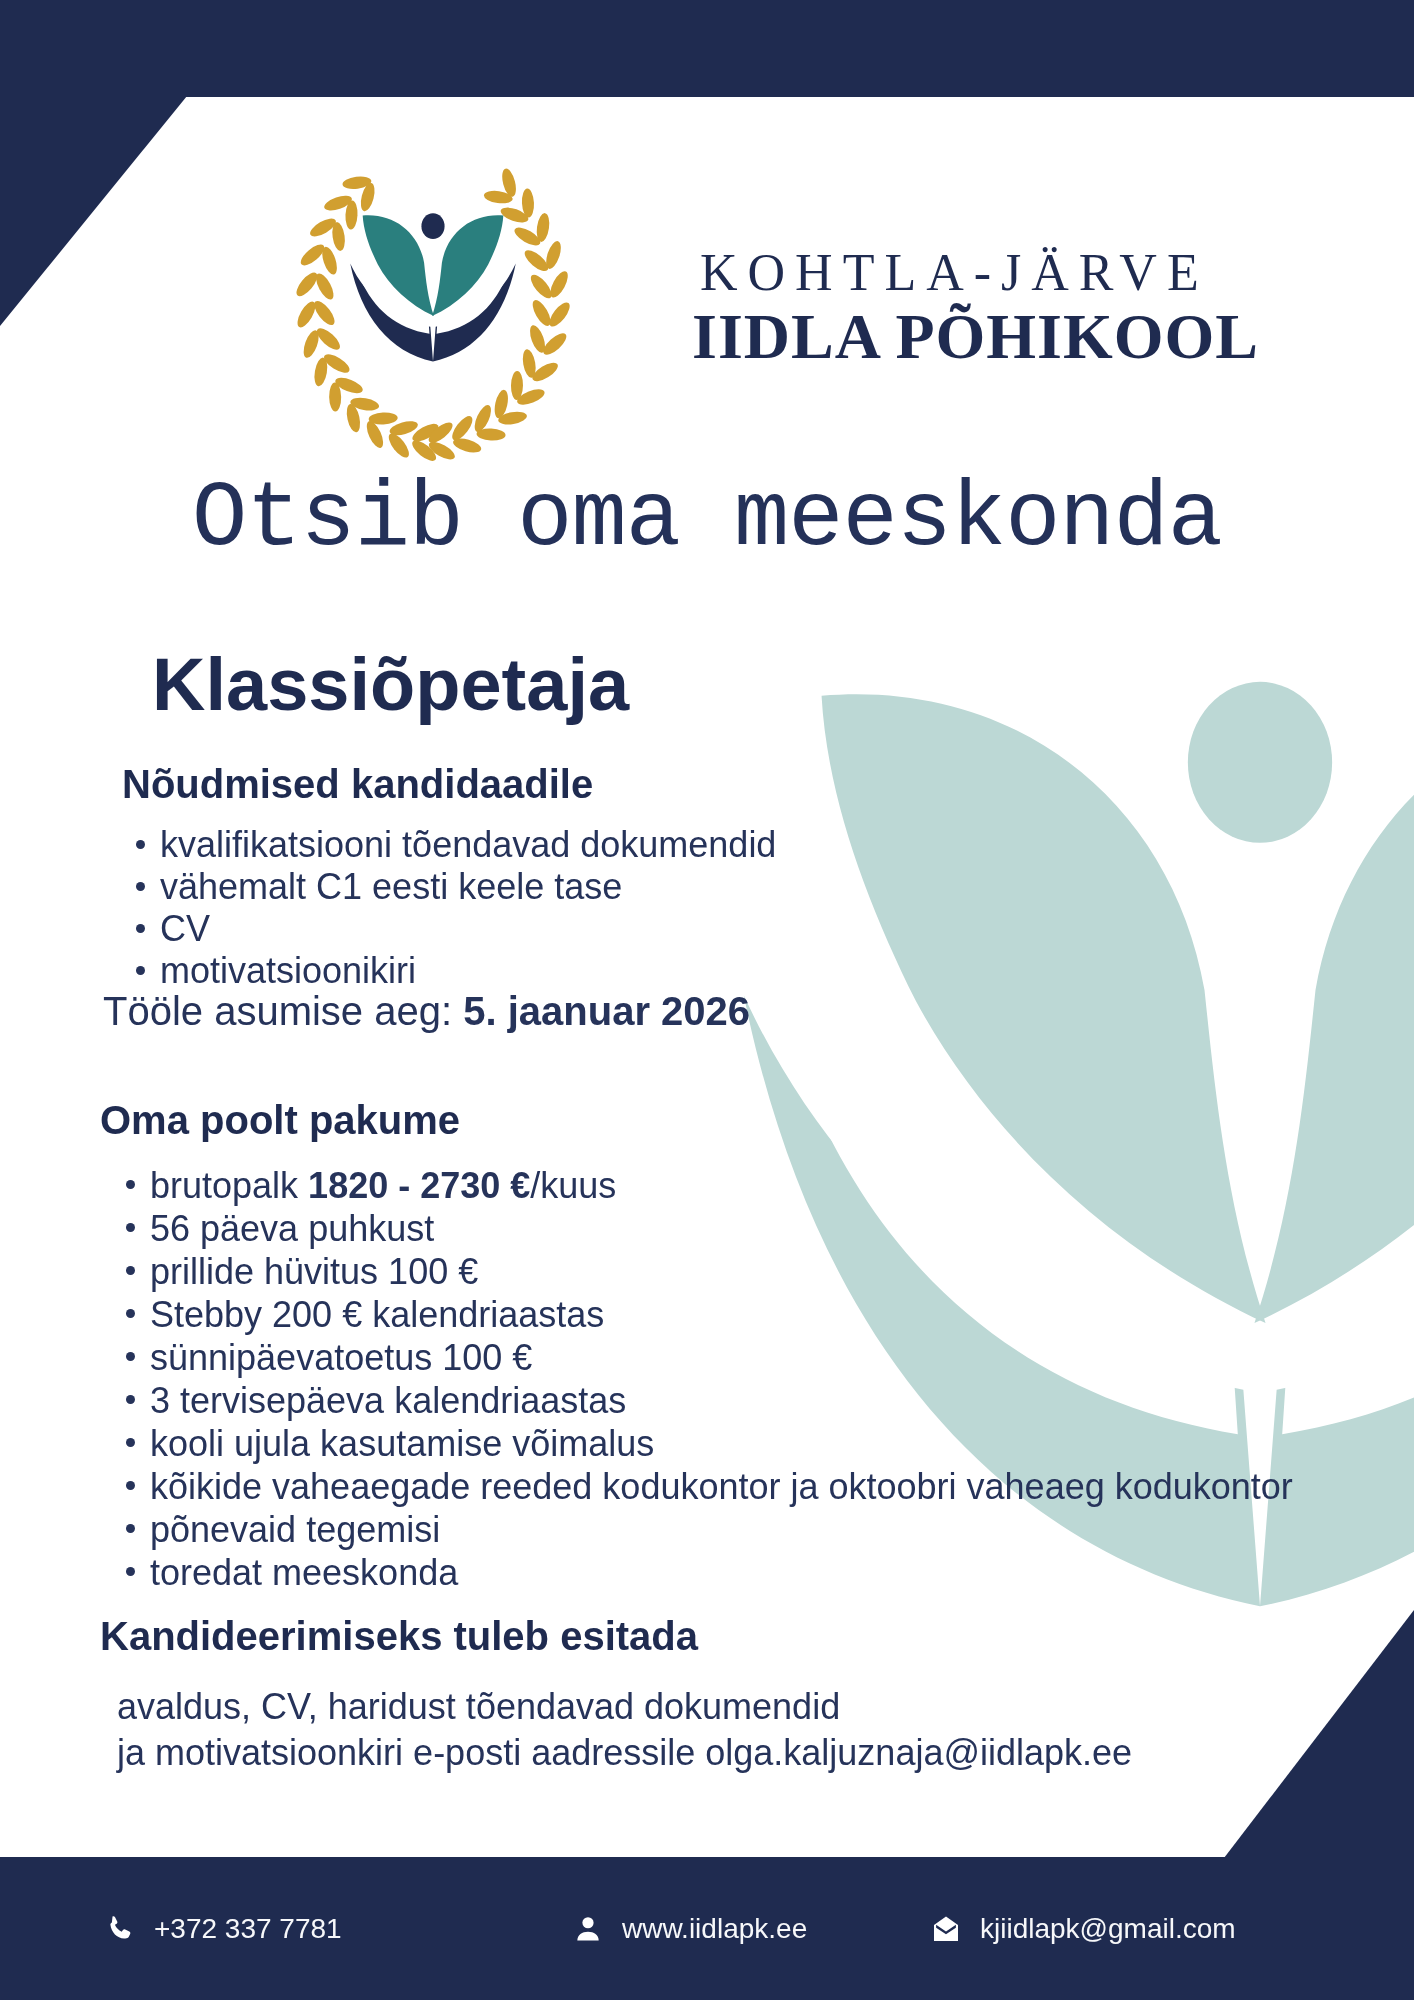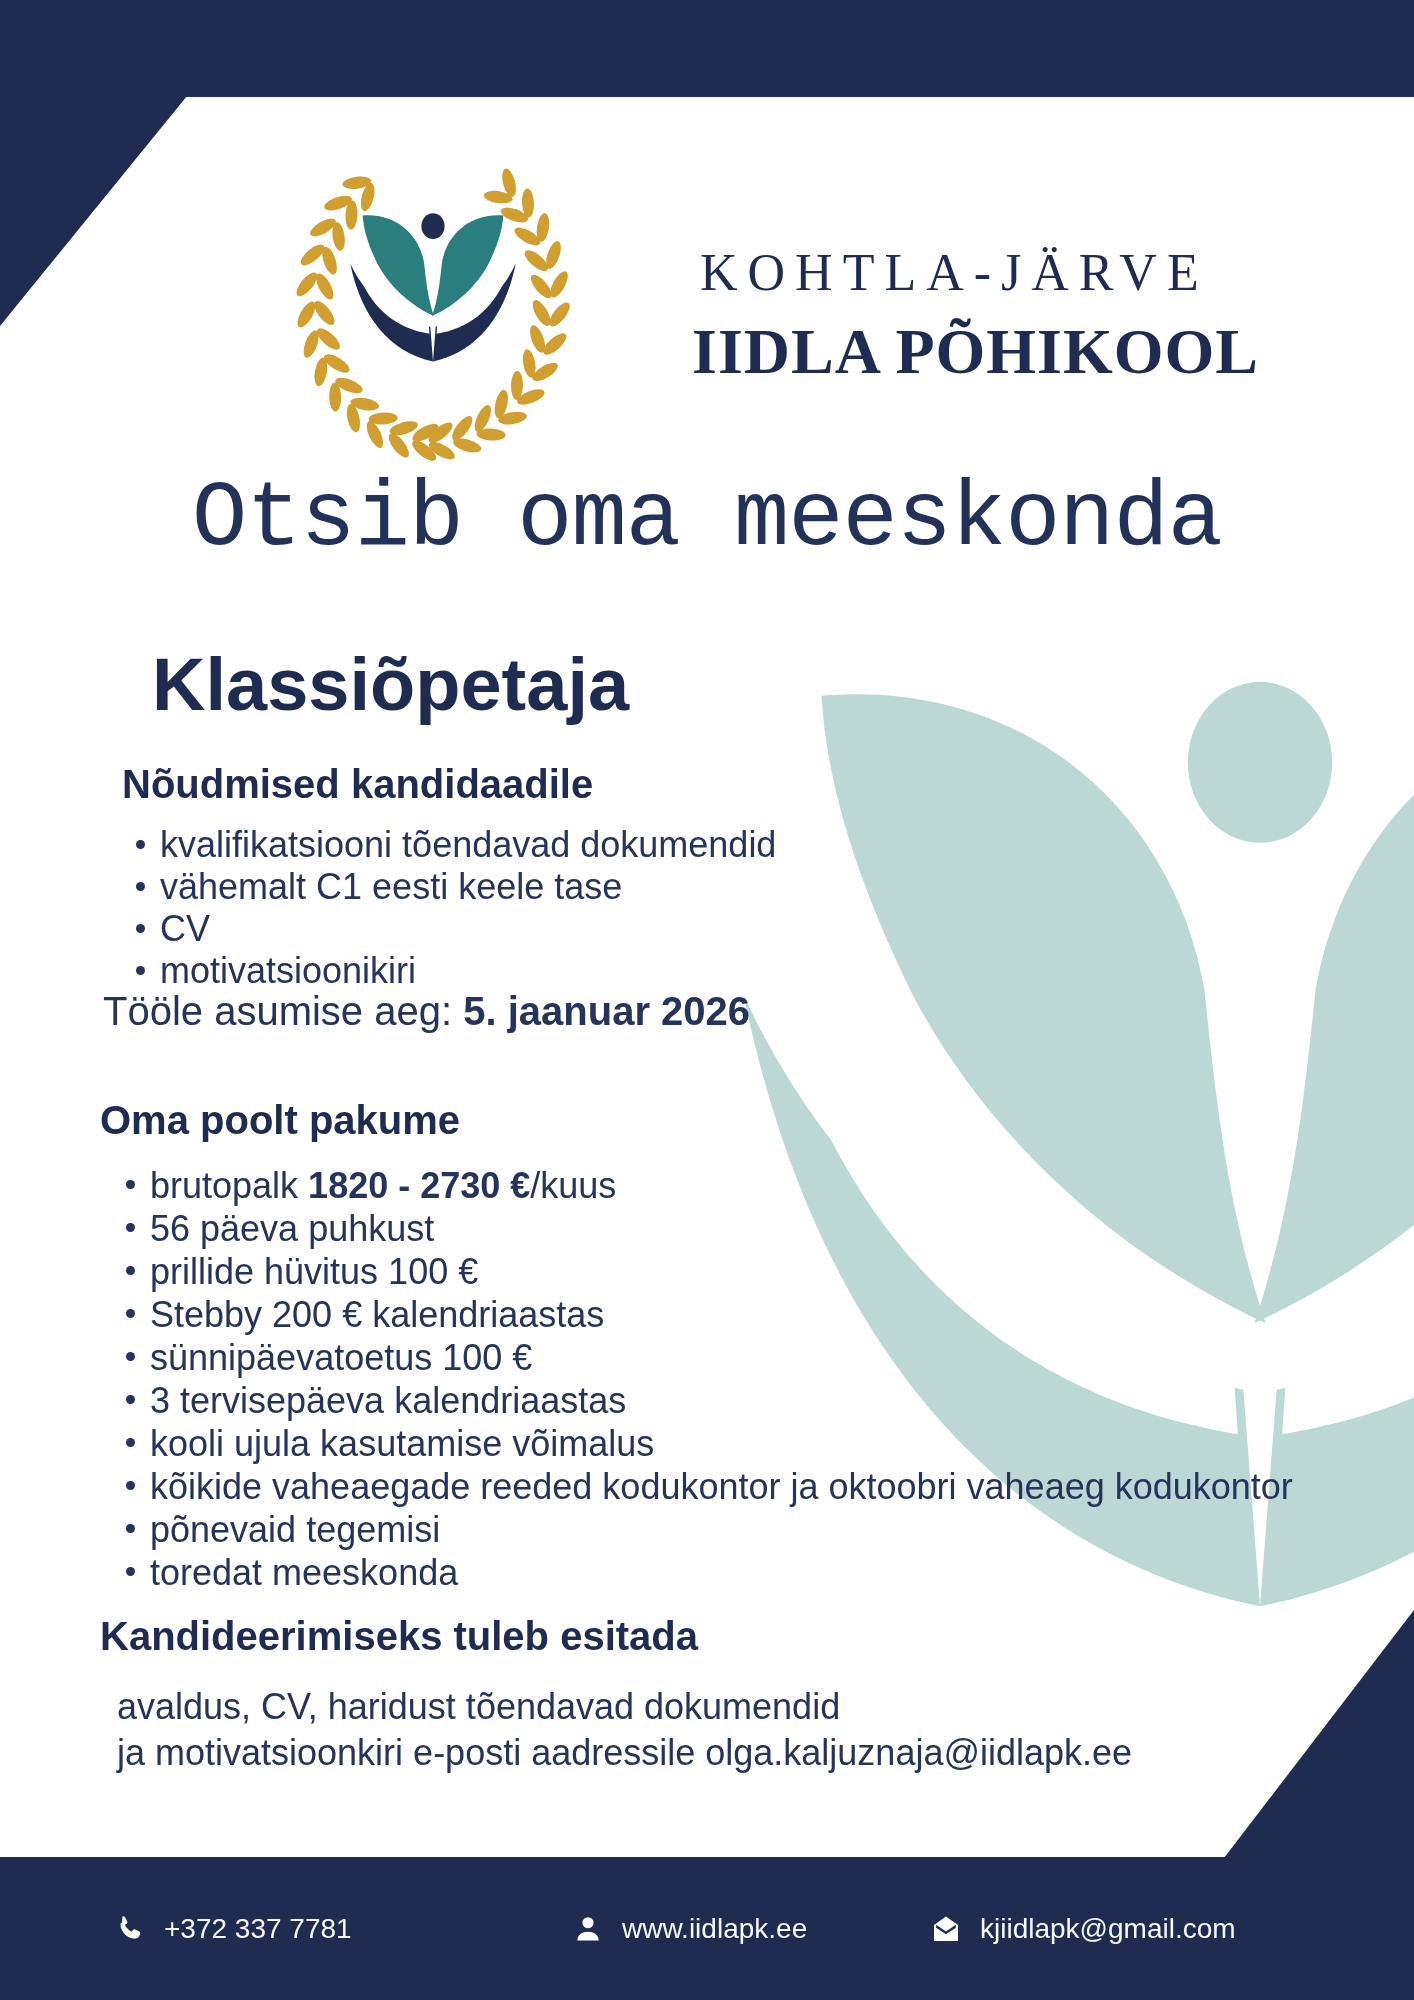--- a/index.html
+++ b/index.html
@@ -21,21 +21,21 @@
 
   
   .watermark{left:705px;top:618px;width:1110px;height:1066px;z-index:0;}
   .watermark *{ --c-head:var(--wm); --c-leaf:var(--wm); --c-book:var(--wm); --c-slit:#fff; }
 
   
   .logo-svg{left:240px;top:130px;width:380px;height:332px;z-index:2;}
   .logo-svg .icon-colors{ --c-head:var(--navy); --c-leaf:var(--teal); --c-book:var(--navy); --c-slit:#fff; }
   .school-line1{left:700px;top:246px;font-family:"Liberation Serif",serif;
      font-size:52px;line-height:54px;letter-spacing:10px;color:var(--navy);white-space:nowrap;}
-  .school-line2{left:692px;top:320px;font-family:"Liberation Serif",serif;font-weight:700;
+  .school-line2{left:692px;top:305px;font-family:"Liberation Serif",serif;font-weight:700;
      font-size:64px;line-height:64px;letter-spacing:1px;color:var(--navy);white-space:nowrap;}
 
   .hero-title{left:0;top:470px;width:1414px;text-align:center;font-size:92px;
      line-height:100px;letter-spacing:-1px;color:#243159;z-index:2;font-family:Liberation Mono, monospace;}
   .role-title{left:152px;top:645px;font-size:74px;line-height:80px;font-weight:700;
      color:var(--navy);z-index:2;}
 
   .sec-h{font-size:40px;font-weight:700;color:var(--navy);white-space:nowrap;z-index:2;}
   .h-req{left:122px;top:762px;}
   .h-offer{left:100px;top:1098px;}
@@ -54,21 +54,21 @@
   .start-note{left:103px;top:988px;font-size:40px;line-height:46px;white-space:nowrap;
       color:var(--text);z-index:2;}
   .apply-text{left:117px;top:1684px;font-size:36px;line-height:46px;white-space:nowrap;
       color:var(--text);z-index:2;}
 
   
   .footer{left:0;top:1857px;width:1414px;height:143px;background:var(--navy);z-index:3;}
   .fitem{position:absolute;top:0;height:143px;display:flex;align-items:center;gap:18px;}
   .fitem span{color:var(--footer-text);font-size:28px;white-space:nowrap;}
   .ficon{width:32px;height:32px;flex:none;}
-  .f-phone{left:114px;} .f-web{left:572px;} .f-mail{left:930px;}
+  .f-phone{left:104px;} .f-web{left:572px;} .f-mail{left:930px;}
 </style>
 </head>
 <body>
 
 <svg width="0" height="0" style="position:absolute">
   <defs>
     <g id="icon-book">
       <ellipse cx="100" cy="26" rx="13" ry="14.5" fill="var(--c-head)"></ellipse>
       <path d="M21,14 C56,11 84,33 90,67 C92,86 94,106 101,127 C73,114 51,93 38,69 C29,51 22,32 21,14 Z" fill="var(--c-leaf)"></path>
       <path d="M179,14 C144,11 116,33 110,67 C108,86 106,106 99,127 C127,114 149,93 162,69 C171,51 178,32 179,14 Z" fill="var(--c-leaf)"></path>

